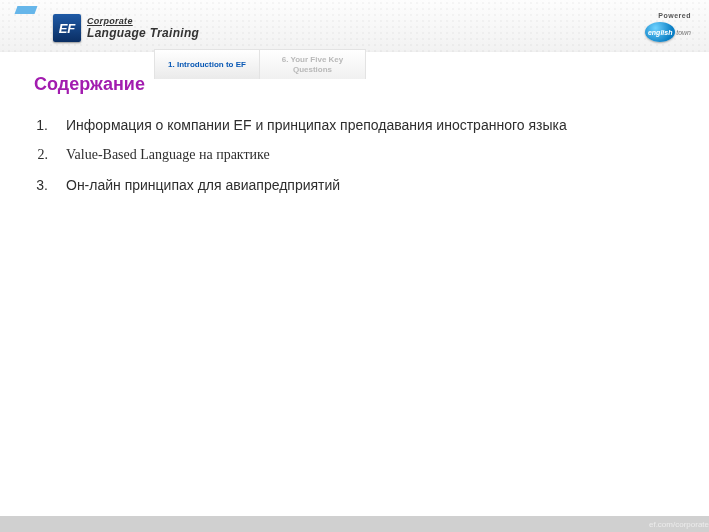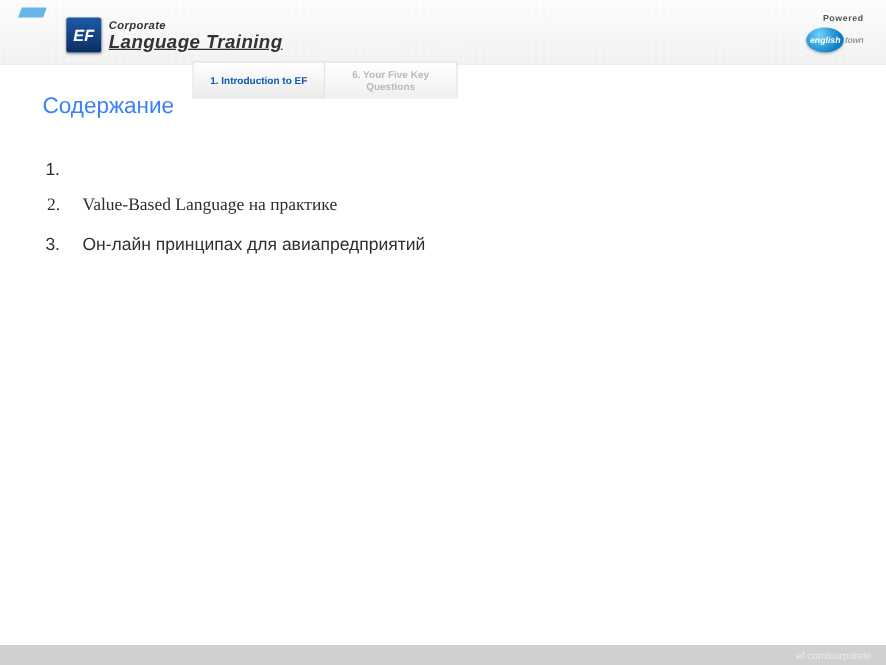--- a/index.html
+++ b/index.html
@@ -30,22 +30,22 @@
     font-size: 13px; border-radius: 2px;
     box-shadow: 0 1px 2px rgba(0,0,0,0.4);
     margin-left: 35px;
   }
   .logo-tag {
     position: absolute; top: -8px; left: -2px;
     width: 20px; height: 8px; background: #66b6ea;
     transform: skew(-20deg);
   }
   .logo-text { color:#333; }
-  .logo-line1 { font-size: 9px; font-style: italic; font-weight: bold; letter-spacing: .3px; }
-  .logo-line2 { font-size: 15px; font-style: italic; font-weight: bold; letter-spacing: .3px; text-decoration: underline; }
+  .logo-line1 { font-size: 9px; font-style: italic; font-weight: bold; letter-spacing: .3px; text-decoration: underline; }
+  .logo-line2 { font-size: 12px; font-style: italic; font-weight: bold; letter-spacing: .3px; }
 
   .tabs {
     position: absolute;
     left: 154px; top: 18px;
     display: flex;
     margin-top: 31px;
   }
   .tab {
     width: 106px; height: 30px;
     display: flex; align-items: center; justify-content: center;
@@ -71,24 +71,24 @@
     color:#fff; font-size:7px; font-weight:bold; font-style: italic;
     box-shadow: 0 1px 2px rgba(0,0,0,.3);
   }
   .powered-suffix { font-size: 7px; color:#777; font-style: italic; margin-left: 1px; }
 
   .content {
     flex: 1;
     padding: 22px 34px 0 34px;
   }
   .title {
-    color: #3b82f6;
+    color: #a21caf;
     font-size: 18px;
-    font-weight: 400;
-    margin-bottom: 32px;
+    font-weight: 700;
+    margin-bottom: 22px;
   }
   ol.toc {
     list-style: none;
     padding: 0;
     counter-reset: item;
   }
   ol.toc li {
     display: flex;
     align-items: baseline;
     gap: 18px;
@@ -97,21 +97,21 @@
     margin-bottom: 14px;
   }
   ol.toc li .num { width: 14px; text-align: right; color:#2e2e2e; }
   ol.toc li.serif { font-family: Georgia, "Times New Roman", serif; }
   ol.toc li.serif .num { font-family: Georgia, "Times New Roman", serif; }
 
   .footer {
     height: 16px;
     background: #d0d0d0;
     display: flex; justify-content: flex-end; align-items: center;
-    padding-right: 12px;
+    padding-right: 0;
   }
   .footer-text { font-size: 8px; color: #ececec; }
 </style>
 </head>
 <body>
 
 <div class="header">
   <div class="logo-wrap">
     <div style="position:relative">
       <div class="logo-tag"></div>
@@ -134,20 +134,21 @@
       <span class="powered-badge">english</span><span class="powered-suffix">town</span>
     </div>
   </div>
 </div>
 
 <div class="content">
   <h2 class="title">Содержание</h2>
   <ol class="toc">
     <li>
       <span class="num">1.</span>
+      <span>Информация о компании EF  и принципах преподавания иностранного языка</span>
     </li>
     <li class="serif">
       <span class="num">2.</span>
       <span>Value-Based Language на практике</span>
     </li>
     <li>
       <span class="num">3.</span>
       <span>Он-лайн принципах для авиапредприятий</span>
     </li>
   </ol>

